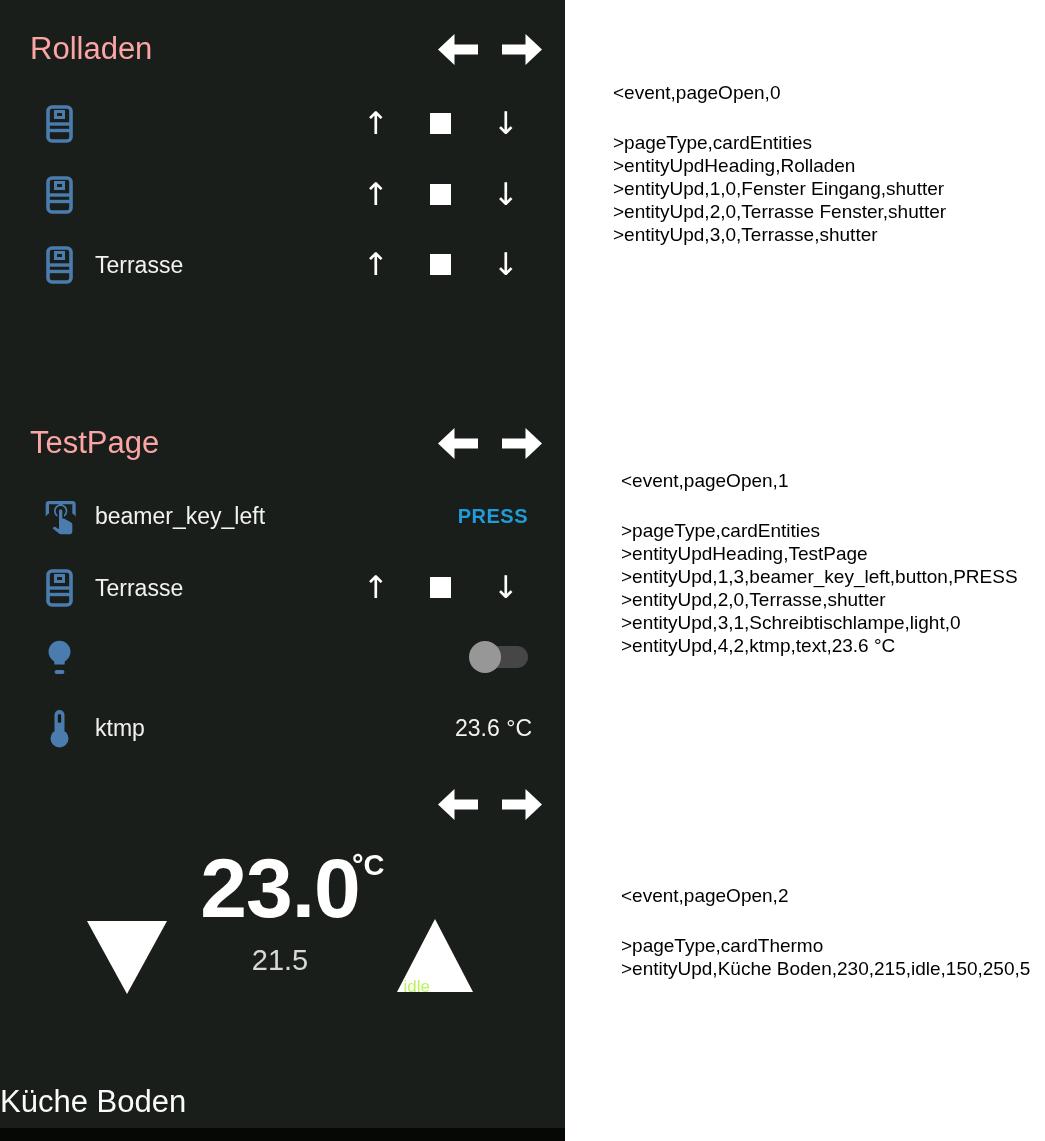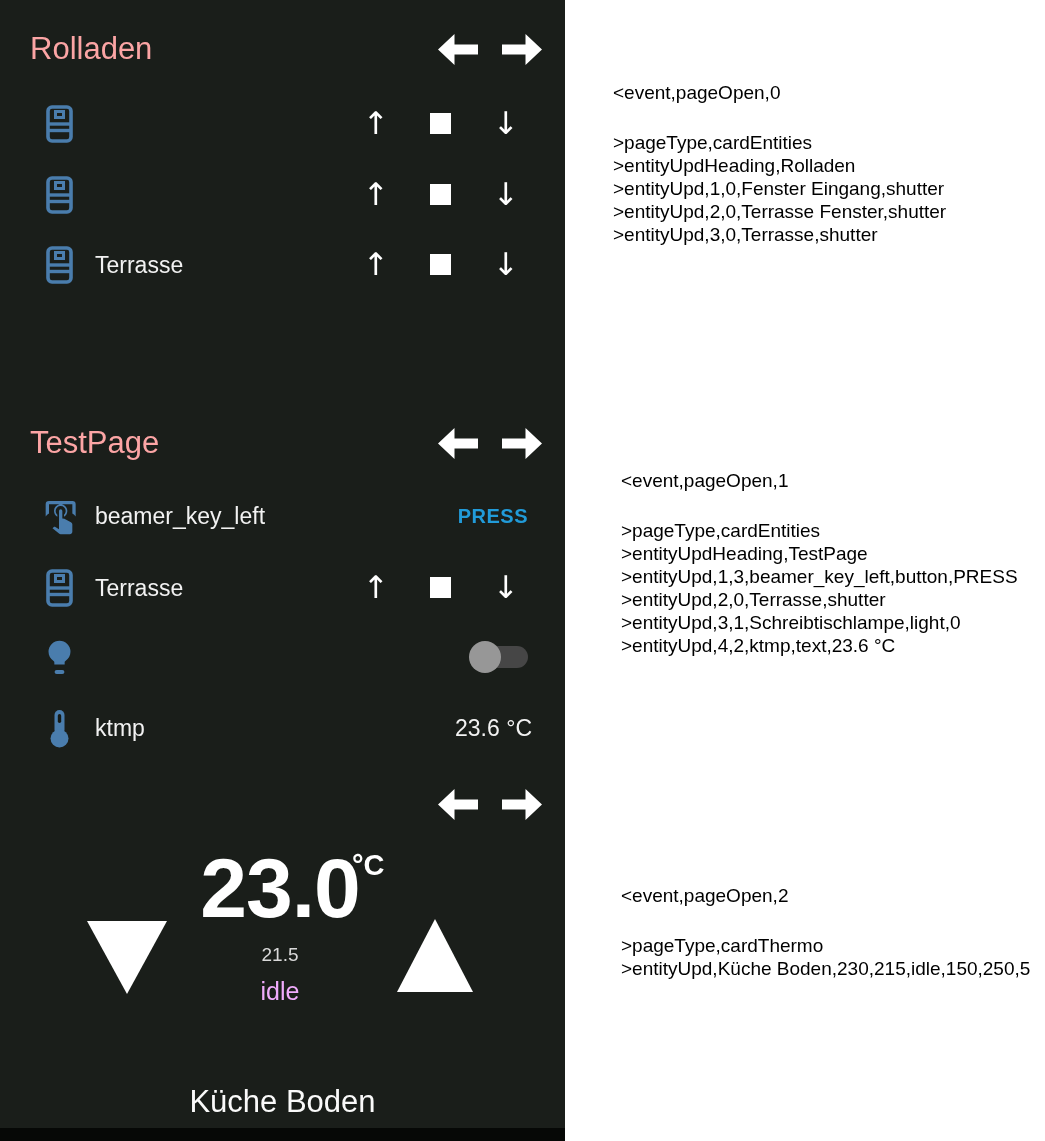--- a/index.html
+++ b/index.html
@@ -32,23 +32,23 @@
   .toggle-track{position:absolute;left:3px;top:5px;width:56px;height:22px;border-radius:11px;background:#464646;}
   .toggle-knob{position:absolute;left:0;top:0;width:32px;height:32px;border-radius:50%;background:#979797;}
 
   
   .thermo-temp{position:absolute;left:140px;top:846px;width:280px;text-align:center;
                font-size:84px;line-height:1;font-weight:700;color:#ffffff;letter-spacing:-1px;}
   .thermo-unit{position:absolute;left:352px;top:849px;font-size:29px;font-weight:700;color:#ffffff;}
   .tri{position:absolute;cursor:pointer;}
   .tri-down{left:87px;top:921px;}
   .tri-up{left:397px;top:919px;}
-  .thermo-target{position:absolute;left:130px;top:944px;width:300px;text-align:center;font-size:19px;color:#d9d9d9;}
-  .thermo-state{position:absolute;left:130px;top:977px;width:300px;text-align:center;font-size:25px;color:#f0abfc;}
-  .thermo-name{position:absolute;left:0;top:1084px;width:565px;text-align:center;font-size:31px;color:#fafafa;}
+  .thermo-target{position:absolute;left:130px;top:944px;width:300px;text-align:center;font-size:29px;color:#d9d9d9;}
+  .thermo-state{position:absolute;left:130px;top:977px;width:300px;text-align:right;font-size:17px;color:#bef264;}
+  .thermo-name{position:absolute;left:0;top:1084px;width:565px;text-align:left;font-size:31px;color:#fafafa;}
 
   
   .log{position:absolute;color:#000;font-weight:400;font-size:19px;white-space:pre;}
   .log-line{height:23px;line-height:23px;}
   .log-gap{height:27px;}
   .log-1{left:613px;top:81px;}
   .log-2{left:621px;top:469px;}
   .log-3{left:621px;top:884px;}
 </style>
 </head>

